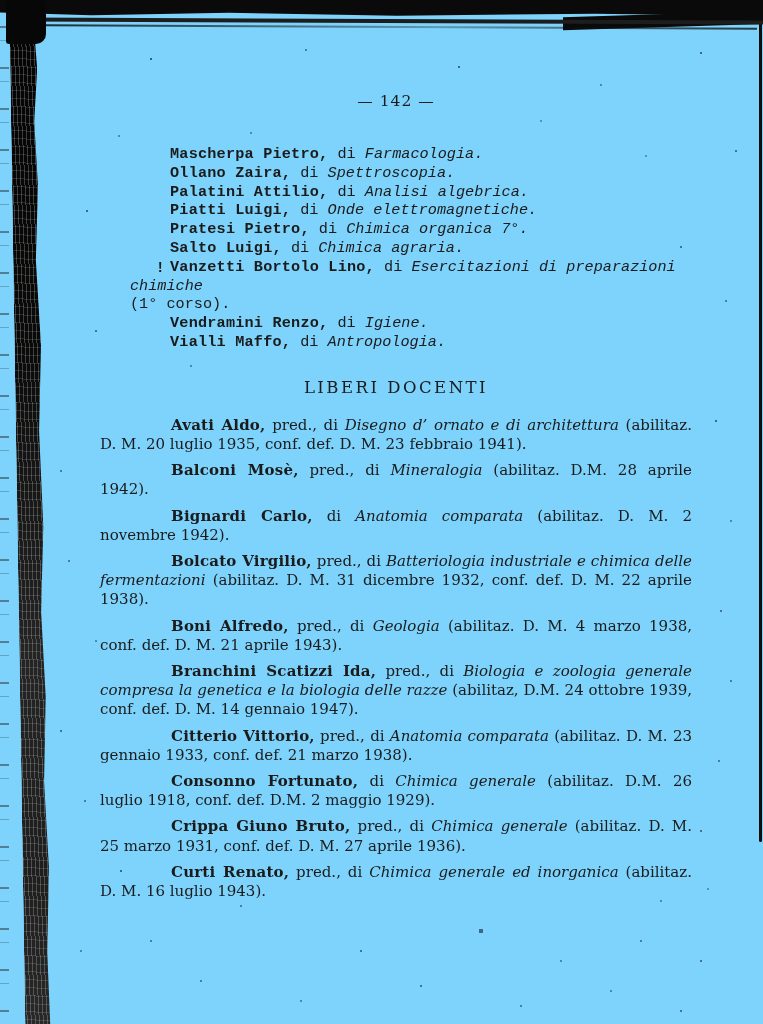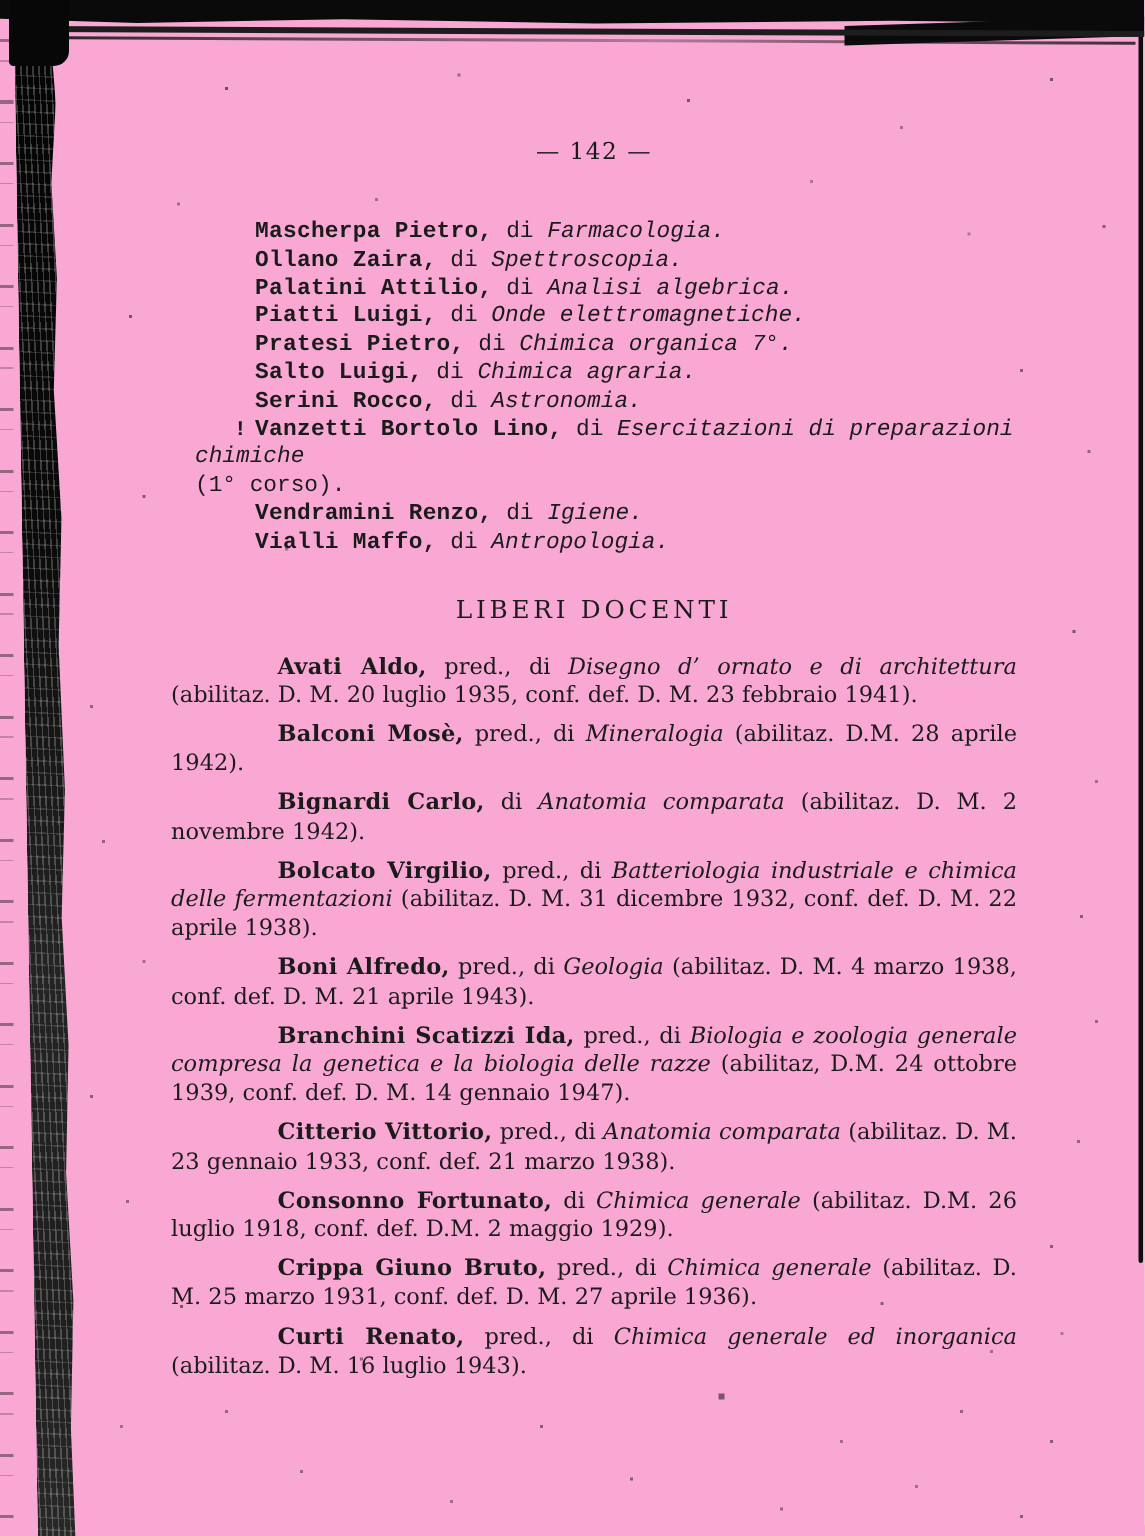--- a/index.html
+++ b/index.html
@@ -5,21 +5,21 @@
   html,body{margin:0;padding:0;}
   body{
     width:763px;height:1024px;overflow:hidden;
     background:#e9e9e6;
     font-family:"DejaVu Serif","Liberation Serif",serif;
     color:#1b1b1b;
     -webkit-font-smoothing:antialiased;
   }
   .scan-page{
     position:relative;width:763px;height:1024px;
-    background:#f9a8d4;overflow:hidden;
+    background:#7dd3fc;overflow:hidden;
   }
 
   
   .top-band{
     position:absolute;top:0;left:0;width:100%;height:16px;background:#0a0a0a;
     clip-path:polygon(0 0,100% 0,100% 100%,78% 86%,52% 98%,30% 80%,12% 96%,0 78%);
     z-index:5;
   }
   .top-right-thick{
     position:absolute;top:11px;right:0;width:200px;height:13px;background:#0a0a0a;
@@ -90,21 +90,21 @@
   .content{position:absolute;left:100px;top:0;width:592px;z-index:8;}
   .page-number{margin:92px 0 0;text-align:center;font-size:15.5px;letter-spacing:1px;}
   .staff-list{margin:35px 0 0 30px;font-size:15.2px;line-height:18.8px;font-family:Liberation Mono, monospace;}
   .staff-row{position:relative;text-indent:40px;}
   .margin-mark{position:absolute;left:26px;top:1px;text-indent:0;font-weight:bold;font-size:14px;}
   .wrapline{display:block;text-indent:0;}
   .b{font-weight:bold;letter-spacing:0.2px;}
   .i{font-style:italic;}
   .section-header{margin:26px 0 0;text-align:center;font-size:16.5px;font-weight:400;letter-spacing:2.5px;}
   .docenti-list{margin-top:19px;}
-  .docente{margin:0 14px 7px;font-size:15px;line-height:19.2px;text-indent:71px;text-align:justify;}
+  .docente{margin:0 0 7px;font-size:15px;line-height:19.2px;text-indent:71px;text-align:justify;}
 </style>
 </head>
 <body>
 
 <div class="scan-page">
 
   <div class="binding">
     <div class="binding-frays"></div>
     <div class="binding-core"></div>
   </div>
@@ -125,21 +125,20 @@
   <div class="staff-row"><span class="margin-mark"></span><span class="b">Ollano Zaira,</span><span> di </span><span class="i">Spettroscopia.</span><span class="wrapline"></span></div>
 
   <div class="staff-row"><span class="margin-mark"></span><span class="b">Palatini Attilio,</span><span> di </span><span class="i">Analisi algebrica.</span><span class="wrapline"></span></div>
 
   <div class="staff-row"><span class="margin-mark"></span><span class="b">Piatti Luigi,</span><span> di </span><span class="i">Onde elettromagnetiche.</span><span class="wrapline"></span></div>
 
   <div class="staff-row"><span class="margin-mark"></span><span class="b">Pratesi Pietro,</span><span> di </span><span class="i">Chimica organica 7°.</span><span class="wrapline"></span></div>
 
   <div class="staff-row"><span class="margin-mark"></span><span class="b">Salto Luigi,</span><span> di </span><span class="i">Chimica agraria.</span><span class="wrapline"></span></div>
 
-  <div class="staff-row"><span class="margin-mark"></span><span class="b">Serini Rocco,</span><span> di </span><span class="i">Astronomia.</span><span class="wrapline"></span></div>
 
   <div class="staff-row"><span class="margin-mark">!</span><span class="b">Vanzetti Bortolo Lino,</span><span> di </span><span class="i">Esercitazioni di preparazioni chimiche</span><span class="wrapline">(1° corso).</span></div>
 
   <div class="staff-row"><span class="margin-mark"></span><span class="b">Vendramini Renzo,</span><span> di </span><span class="i">Igiene.</span><span class="wrapline"></span></div>
 
   <div class="staff-row"><span class="margin-mark"></span><span class="b">Vialli Maffo,</span><span> di </span><span class="i">Antropologia.</span><span class="wrapline"></span></div>
 </div>
 
     <h2 class="section-header">LIBERI DOCENTI</h2>
 

